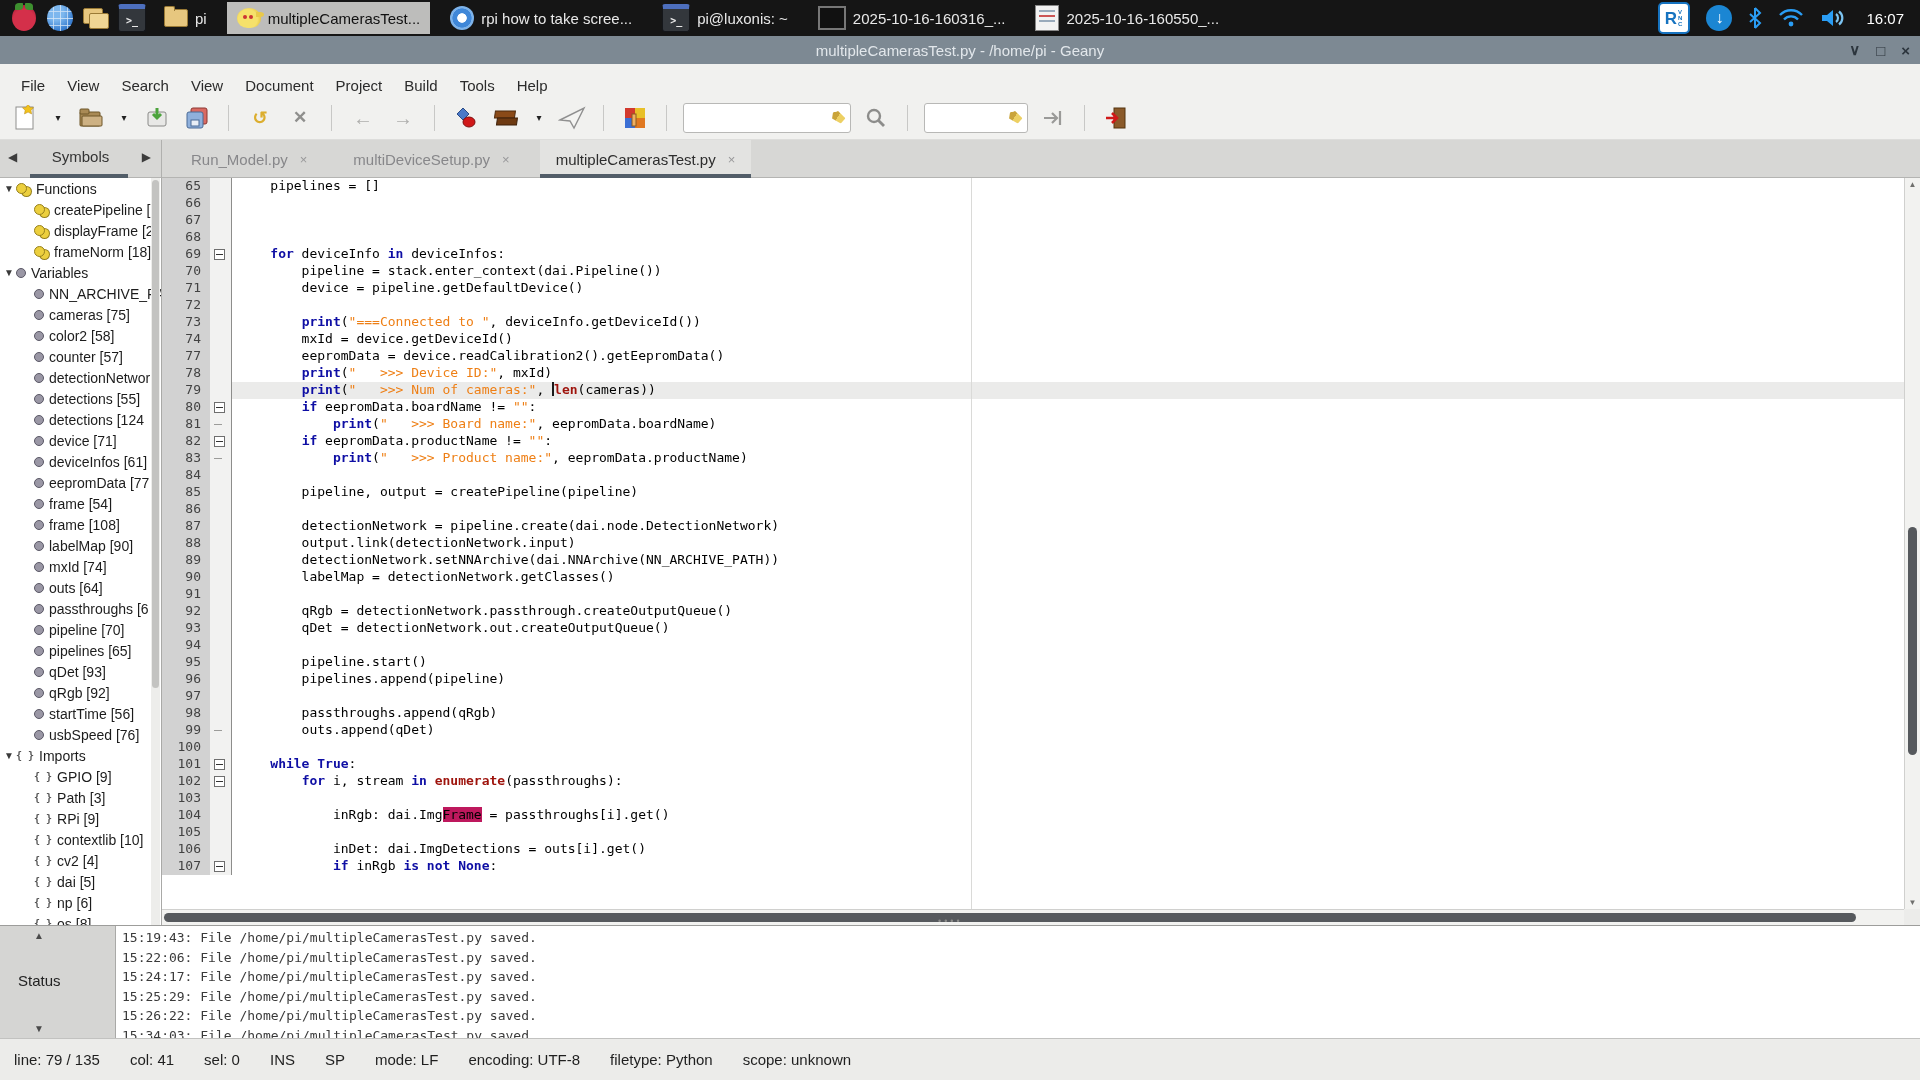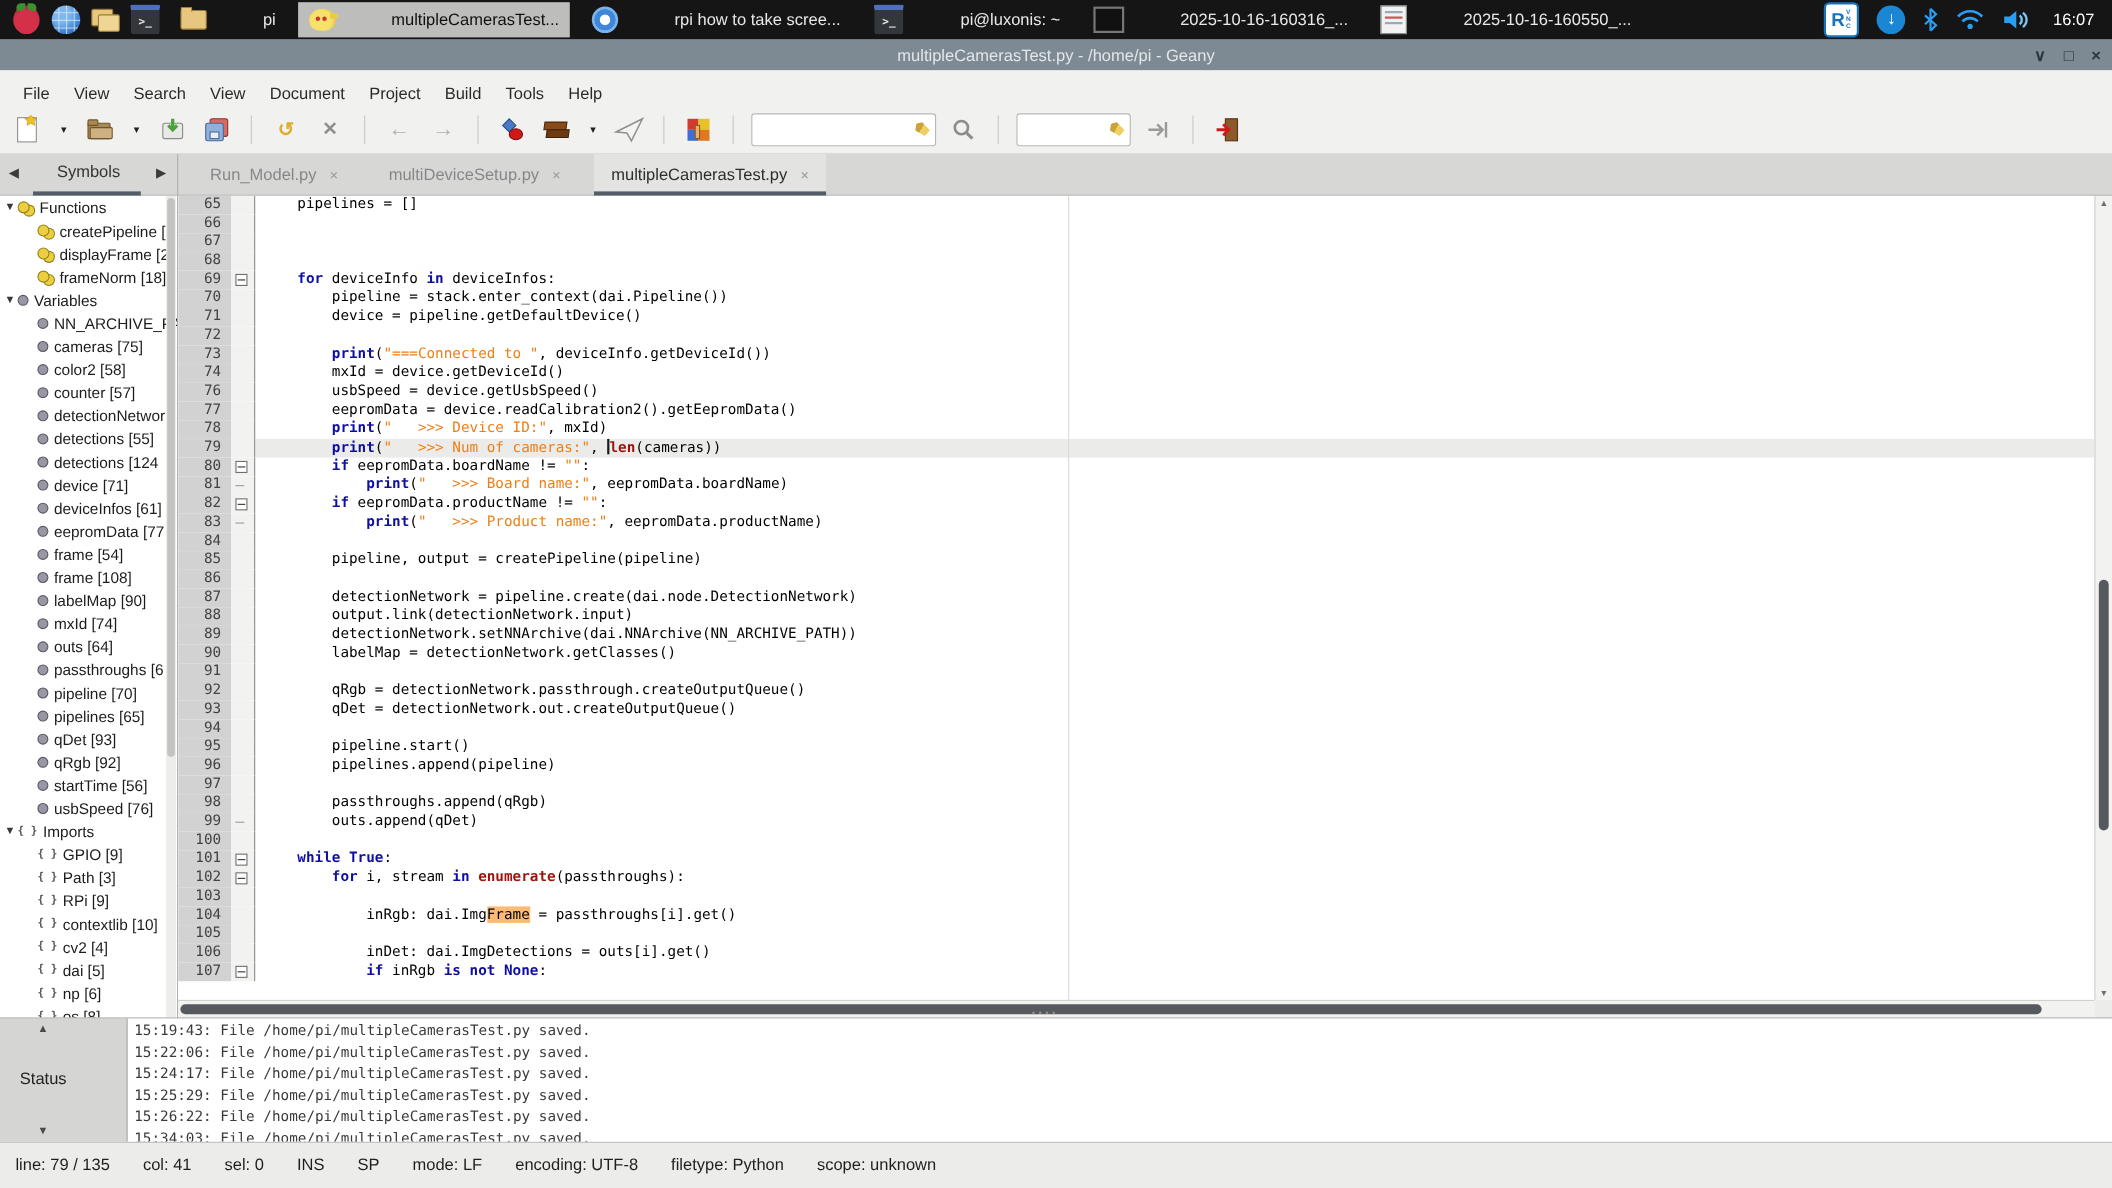--- a/index.html
+++ b/index.html
@@ -5,21 +5,21 @@
   html,body{margin:0;padding:0;background:#000;}
   #app{position:relative;width:1920px;height:1080px;background:#fff;overflow:hidden;
        font-family:"Liberation Sans",sans-serif;-webkit-font-smoothing:antialiased;}
   
   .taskbar{position:absolute;left:0;top:0;width:1920px;height:36px;background:#151515;
            display:flex;align-items:center;padding:0 10px;box-sizing:border-box;gap:8px;}
   .launcher{width:28px;height:28px;display:flex;align-items:center;justify-content:center;flex:0 0 auto;}
   .task{display:flex;align-items:center;gap:7px;height:32px;padding:0 10px;color:#e8e8e8;
         font-size:15px;white-space:nowrap;overflow:hidden;max-width:262px;flex:0 0 auto;}
   .task.active{background:#bdbdbb;color:#101010;}
-  .task .tlabel{overflow:hidden;text-overflow:clip;margin-left:44px;}
+  .task .tlabel{overflow:hidden;text-overflow:clip;}
   .tray{margin-left:auto;display:flex;align-items:center;gap:16px;padding-right:6px;}
   .clock{color:#fff;font-size:15px;margin-left:4px;}
   
   .ic-rasp{width:24px;height:26px;border-radius:50%;background:radial-gradient(circle at 50% 60%, #d4304a 0 55%, #8f1530 100%);position:relative;}
   .ic-rasp::before{content:"";position:absolute;left:3px;top:-2px;width:8px;height:7px;border-radius:50% 10% 50% 10%;background:#3d8f2f;}
   .ic-rasp::after{content:"";position:absolute;right:3px;top:-2px;width:8px;height:7px;border-radius:10% 50% 10% 50%;background:#3d8f2f;}
   .ic-globe{width:26px;height:26px;border-radius:50%;background:radial-gradient(circle at 35% 30%, #7db7ee 0 30%, #3a7fd0 70%, #275a9d 100%);position:relative;overflow:hidden;}
   .ic-globe::before{content:"";position:absolute;left:50%;top:0;width:1px;height:100%;background:#d8e8f8;box-shadow:-7px 0 0 #cfe2f6,7px 0 0 #cfe2f6;opacity:.8;}
   .ic-globe::after{content:"";position:absolute;top:50%;left:0;height:1px;width:100%;background:#d8e8f8;box-shadow:0 -7px 0 #cfe2f6,0 7px 0 #cfe2f6;opacity:.8;}
   .ic-files{width:26px;height:22px;position:relative;}
@@ -92,21 +92,21 @@
   .row .num{width:48px;flex:0 0 auto;background:#d2d2d2;color:#424242;text-align:right;padding-right:9px;box-sizing:border-box;}
   .row .fold{width:22px;flex:0 0 auto;background:#f2f2f1;border-right:1px solid #8d8d8b;position:relative;box-sizing:border-box;}
   .row .src{flex:1;white-space:pre;padding-left:7px;}
   .row.cur .src{background:#ebebea;}
   .fbox{position:absolute;left:4px;top:3px;width:11px;height:11px;background:#fff;border:1px solid #6e6e6e;box-sizing:border-box;}
   .fbox::after{content:"";position:absolute;left:1px;right:1px;top:4px;height:1px;background:#333;}
   .ftick{position:absolute;left:4px;top:8px;width:8px;height:1px;background:#9c9c9a;}
   .k{color:#0e0ea4;font-weight:bold;}
   .s{color:#ee7f15;}
   .b{color:#9e130c;font-weight:bold;}
-  .selw{background:#fdba74;}
+  .selw{background:#be185d;}
   .caret{display:inline-block;width:0;border-left:2px solid #1a1a1a;height:14px;vertical-align:-2px;}
   .longline{position:absolute;left:971px;top:178px;height:731px;width:1px;background:#dadad8;pointer-events:none;z-index:3;}
   
   .vscroll{position:absolute;right:0;top:178px;width:16px;height:731px;background:#f2f2f0;border-left:1px solid #d0d0ce;box-sizing:border-box;}
   .vscroll .up,.vscroll .dn{position:absolute;left:0;width:100%;text-align:center;font-size:8px;color:#6f6f6d;}
   .vscroll .up{top:2px;} .vscroll .dn{bottom:2px;}
   .vscroll .h{position:absolute;left:3px;width:9px;top:349px;height:228px;background:#56595d;border-radius:5px;}
   .hscroll{position:absolute;left:162px;top:909px;right:16px;height:16px;background:#f2f2f0;border-top:1px solid #d0d0ce;box-sizing:border-box;}
   .hscroll .h{position:absolute;top:3px;left:2px;right:48px;height:9px;background:#56595d;border-radius:5px;}
   .corner{position:absolute;right:0;top:909px;width:16px;height:16px;background:#ececea;}
@@ -552,25 +552,20 @@
         <span class="num">73</span>
         <span class="fold"></span>
         <span class="src"><span>        </span><span class="k">print</span><span>(</span><span class="s">"===Connected to "</span><span>, deviceInfo.getDeviceId())</span></span>
       </div>
       <div class="row">
         <span class="num">74</span>
         <span class="fold"></span>
         <span class="src"><span>        mxId = device.getDeviceId()</span></span>
       </div>
       <div class="row">
-        <span class="num">76</span>
-        <span class="fold"></span>
-        <span class="src"><span>        usbSpeed = device.getUsbSpeed()</span></span>
-      </div>
-      <div class="row">
         <span class="num">77</span>
         <span class="fold"></span>
         <span class="src"><span>        eepromData = device.readCalibration2().getEepromData()</span></span>
       </div>
       <div class="row">
         <span class="num">78</span>
         <span class="fold"></span>
         <span class="src"><span>        </span><span class="k">print</span><span>(</span><span class="s">"   &gt;&gt;&gt; Device ID:"</span><span>, mxId)</span></span>
       </div>
       <div class="row cur">

